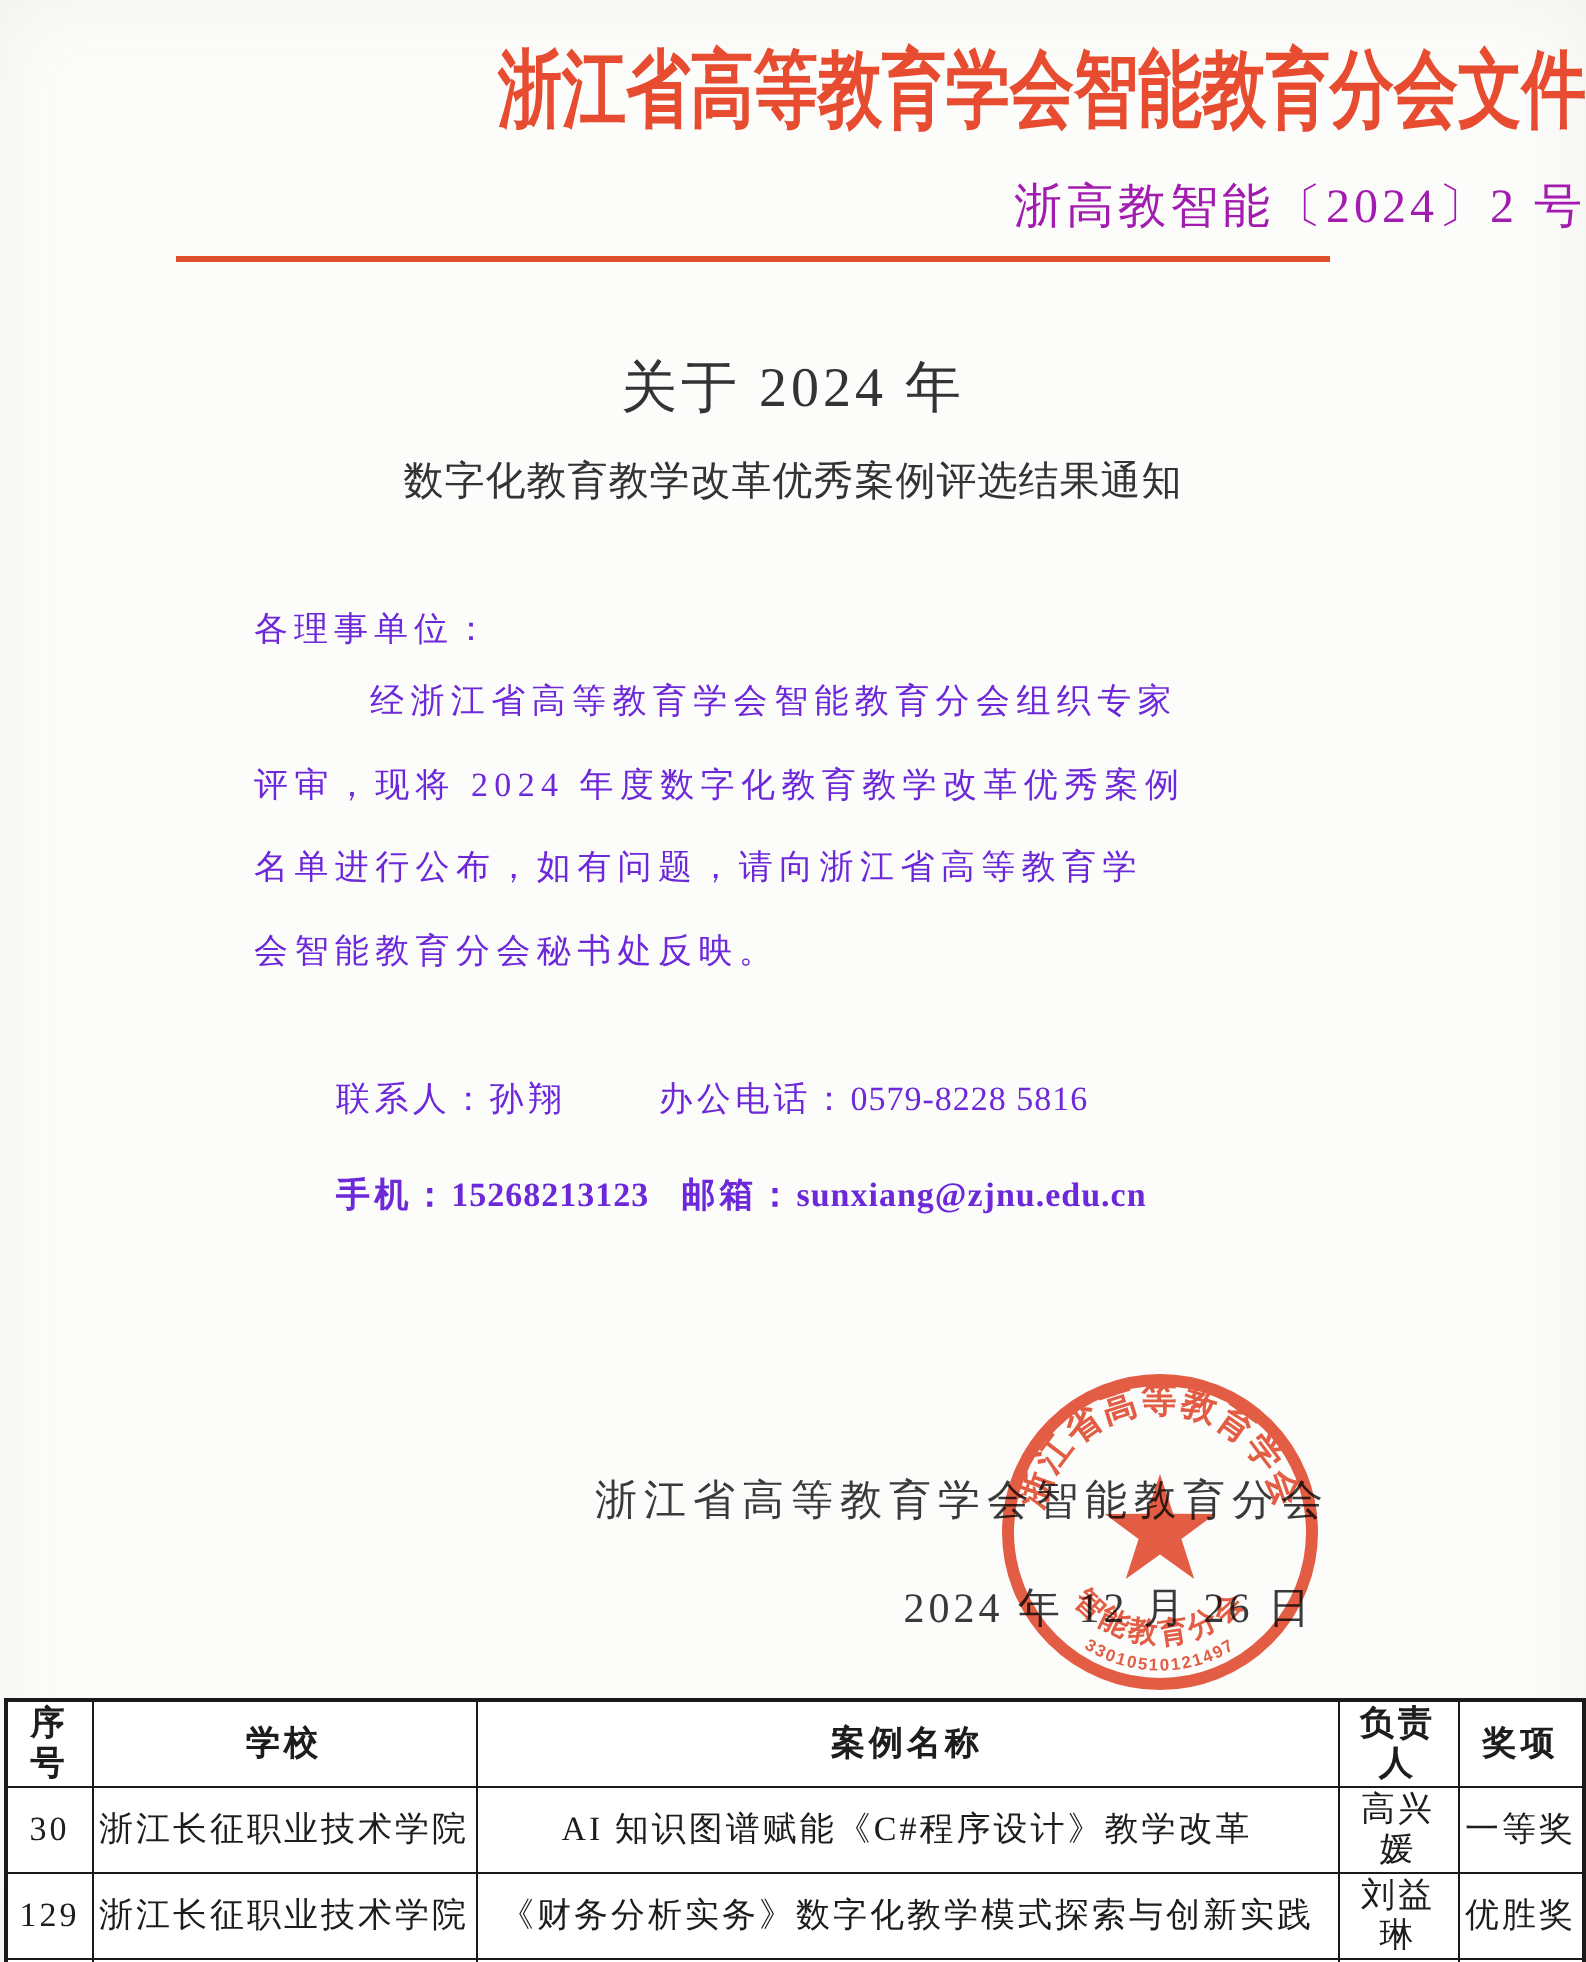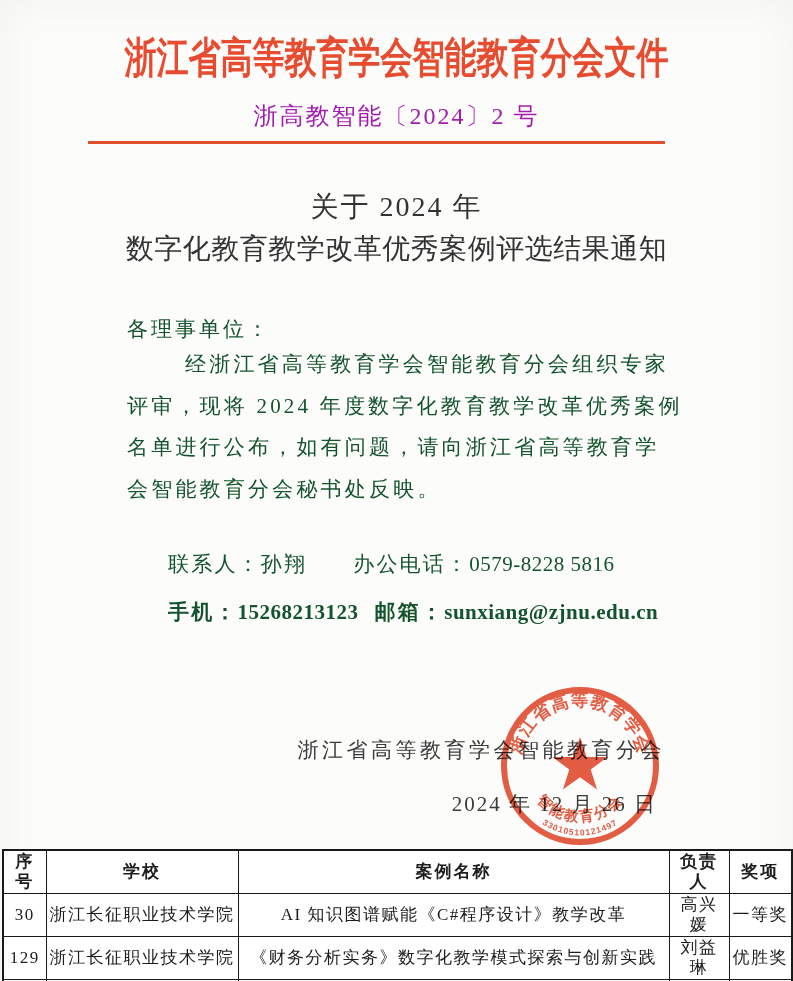--- a/index.html
+++ b/index.html
@@ -9,21 +9,21 @@
     width: 793px;
     height: 981px;
     margin: 0 auto;
     background: #fcfcfb;
     overflow: hidden;
     font-family: "Liberation Serif", "DejaVu Serif", serif;
     color: #2e2e2e;
     box-shadow: inset 0 0 40px rgba(120,110,100,0.08);
   }
   
-  .letterhead { padding-top: 30px; text-align: center; }
+  .letterhead { padding-top: 17px; text-align: right; }
   .org-banner {
     font-family: "Liberation Sans", "DejaVu Sans", sans-serif;
     font-weight: bold;
     font-size: 32px;
     letter-spacing: 0px;
     transform: scaleY(1.32);
     transform-origin: top center;
     white-space: nowrap;
   }
   .doc-number {
@@ -37,26 +37,26 @@
     height: 3px;
   }
   
   .doc-title {
     margin-top: 44px;
     text-align: center;
     font-weight: normal;
     color: #333;
   }
   .doc-title .t1 { font-size: 28px; letter-spacing: 2px; }
-  .doc-title .t2 { font-size: 28px; letter-spacing: 0.5px; margin-top: 4px; white-space: nowrap; }
+  .doc-title .t2 { font-size: 20px; letter-spacing: 0.5px; margin-top: 14px; white-space: nowrap; }
   
   .doc-body {
     margin: 46px 128px 0 127px;
-    font-size: 21px;
-    color: #14532d;
+    font-size: 17px;
+    color: #6d28d9;
   }
   .salutation { letter-spacing: 3px; line-height: 30px; }
   .para-line {
     letter-spacing: 3.2px;
     line-height: 41.5px;
     white-space: nowrap;
   }
   .para-line.indent { text-indent: 58px; }
   .contact-row {
     display: flex;

